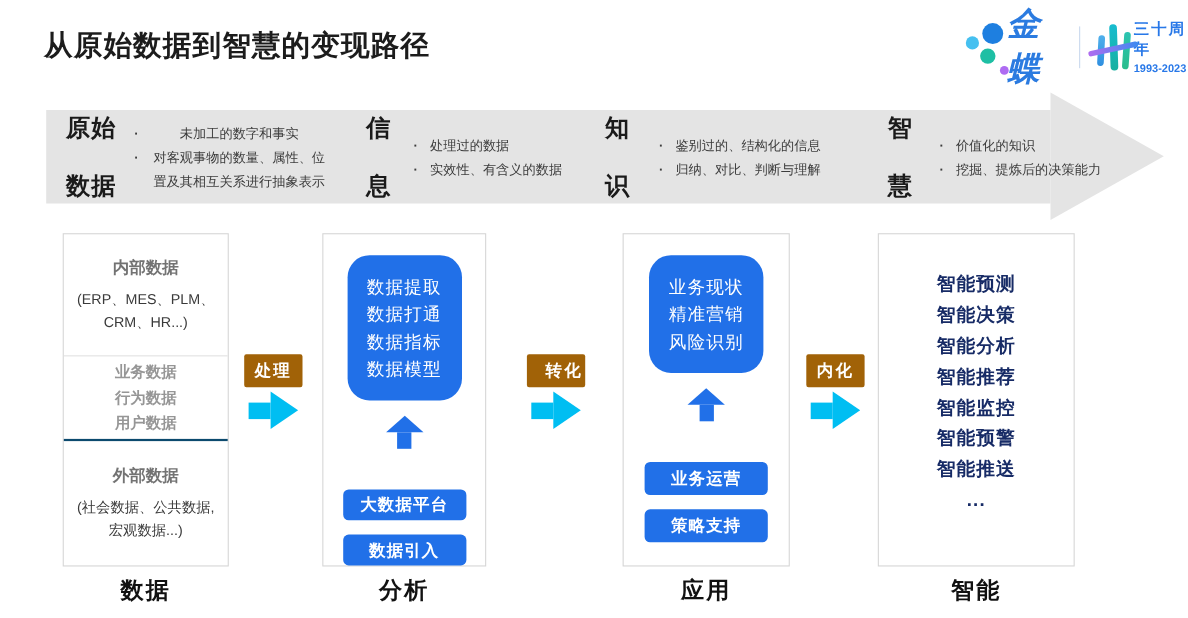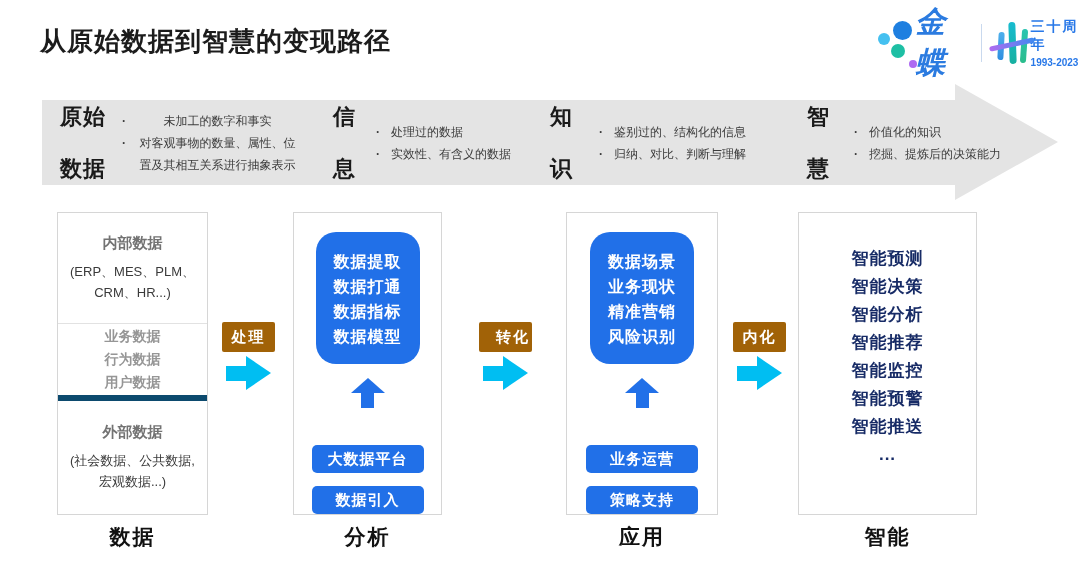--- a/index.html
+++ b/index.html
@@ -68,30 +68,30 @@
 
   
   .col-box { position: absolute; top: 212px; height: 303px; background: #ffffff; border: 1px solid #d6d6d6; }
   .col-data  { left:  57px; width: 151px; display: flex; flex-direction: column; }
   .col-anal  { left: 293px; width: 149px; }
   .col-app   { left: 566px; width: 152px; }
   .col-intel { left: 798px; width: 179px; }
 
   .sec { text-align: center; display: flex; flex-direction: column; justify-content: center; }
   .sec1 { height: 110px; }
-  .sec2 { height: 78px; border-top: 1px solid #e2e2e2; border-bottom: 6px solid #0c4a6e; }
+  .sec2 { height: 78px; border-top: 1px solid #e2e2e2; border-bottom: 2px solid #0c4a6e; }
   .sec3 { flex: 1; }
   .sec-title { font-size: 15px; font-weight: 700; color: #737373; margin-bottom: 8px; }
   .sec-sub { font-size: 13px; color: #3a3a3a; line-height: 21px; padding: 0 6px; }
   .sec2 div { font-size: 14px; font-weight: 600; color: #969696; line-height: 23px; }
 
   .flow-col { display: flex; flex-direction: column; align-items: center; }
   .blue-card {
     margin-top: 19px; width: 104px; border-radius: 20px; background: #2170e8;
-    color: #ffffff; text-align: center; padding: 17px 0 15px; font-weight: bold;
+    color: #ffffff; text-align: center; padding: 17px 0 15px;
   }
   .blue-card div { font-size: 16px; line-height: 25px; letter-spacing: 1px; }
   .up-arrow { margin-top: 14px; width: 34px; }
   .up-arrow .head { width: 0; height: 0; border-left: 17px solid transparent; border-right: 17px solid transparent; border-bottom: 15px solid #2170e8; }
   .up-arrow .stem { width: 13px; height: 15px; background: #2170e8; margin: 0 auto; }
   .btn {
     width: 112px; height: 30px; border-radius: 5px; background: #2170e8;
     color: #ffffff; font-size: 15px; font-weight: 600; letter-spacing: 1px;
     display: flex; align-items: center; justify-content: center;
   }
@@ -224,21 +224,20 @@
     <div class="up-arrow">
       <div class="head"></div>
       <div class="stem"></div>
     </div>
     <div class="btn btn-1">大数据平台</div>
     <div class="btn btn-2">数据引入</div>
   </div>
 
   <div class="col-box col-app flow-col">
     <div class="blue-card">
-      <div>数据场景</div>
       <div>业务现状</div>
       <div>精准营销</div>
       <div>风险识别</div>
     </div>
     <div class="up-arrow">
       <div class="head"></div>
       <div class="stem"></div>
     </div>
     <div class="btn btn-1">业务运营</div>
     <div class="btn btn-2">策略支持</div>

